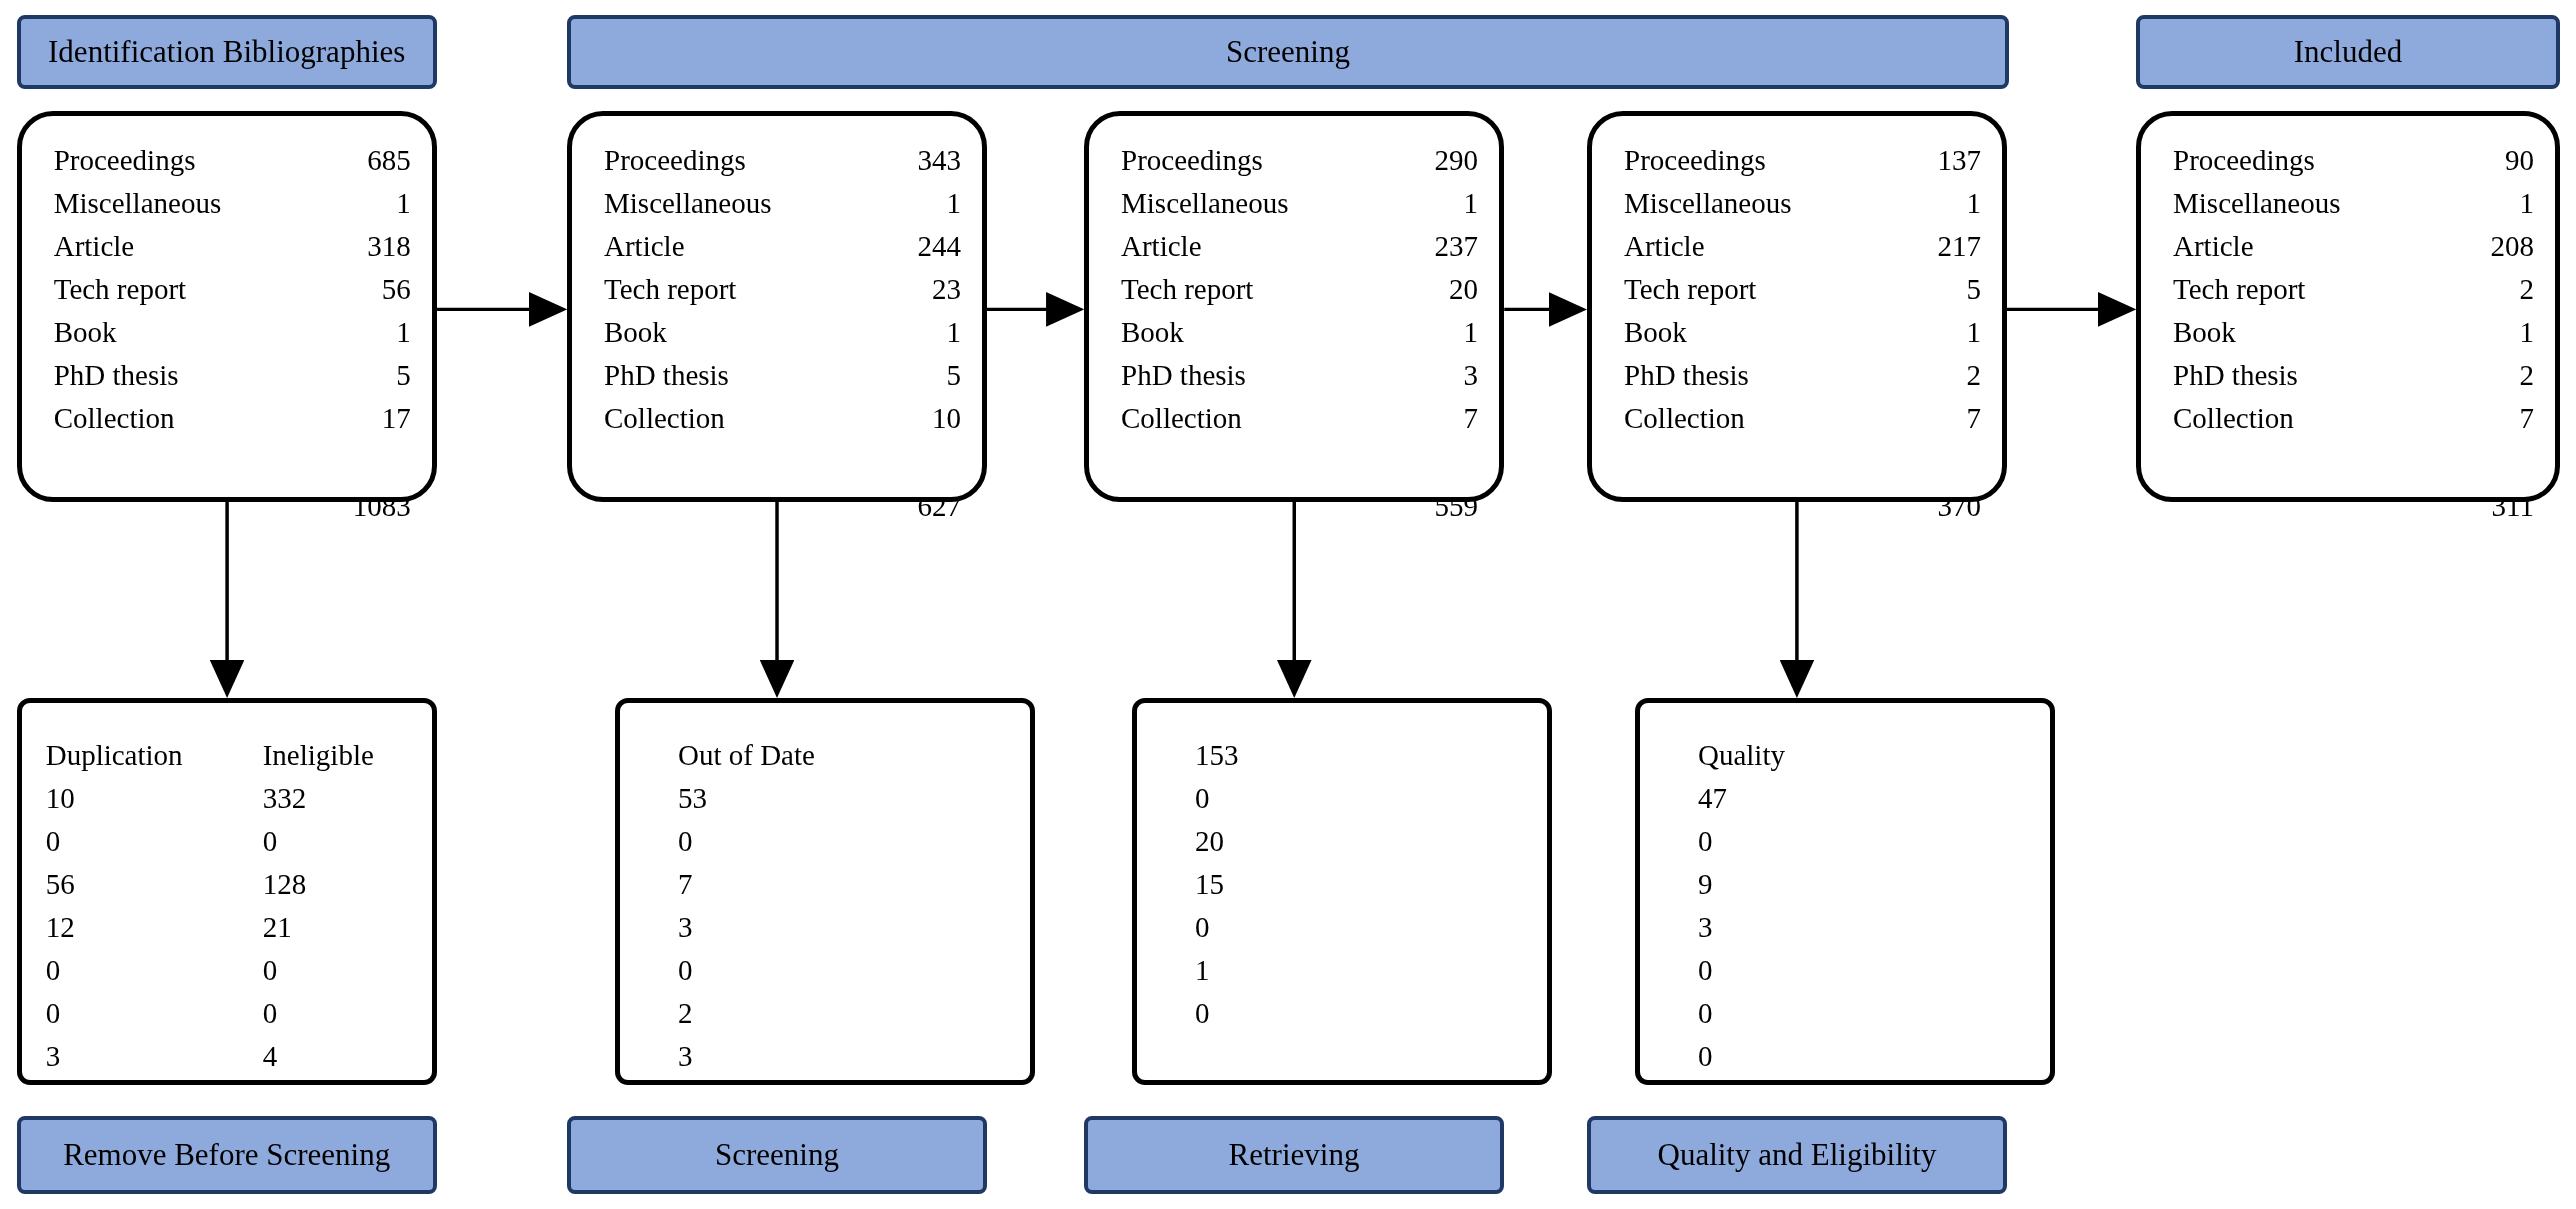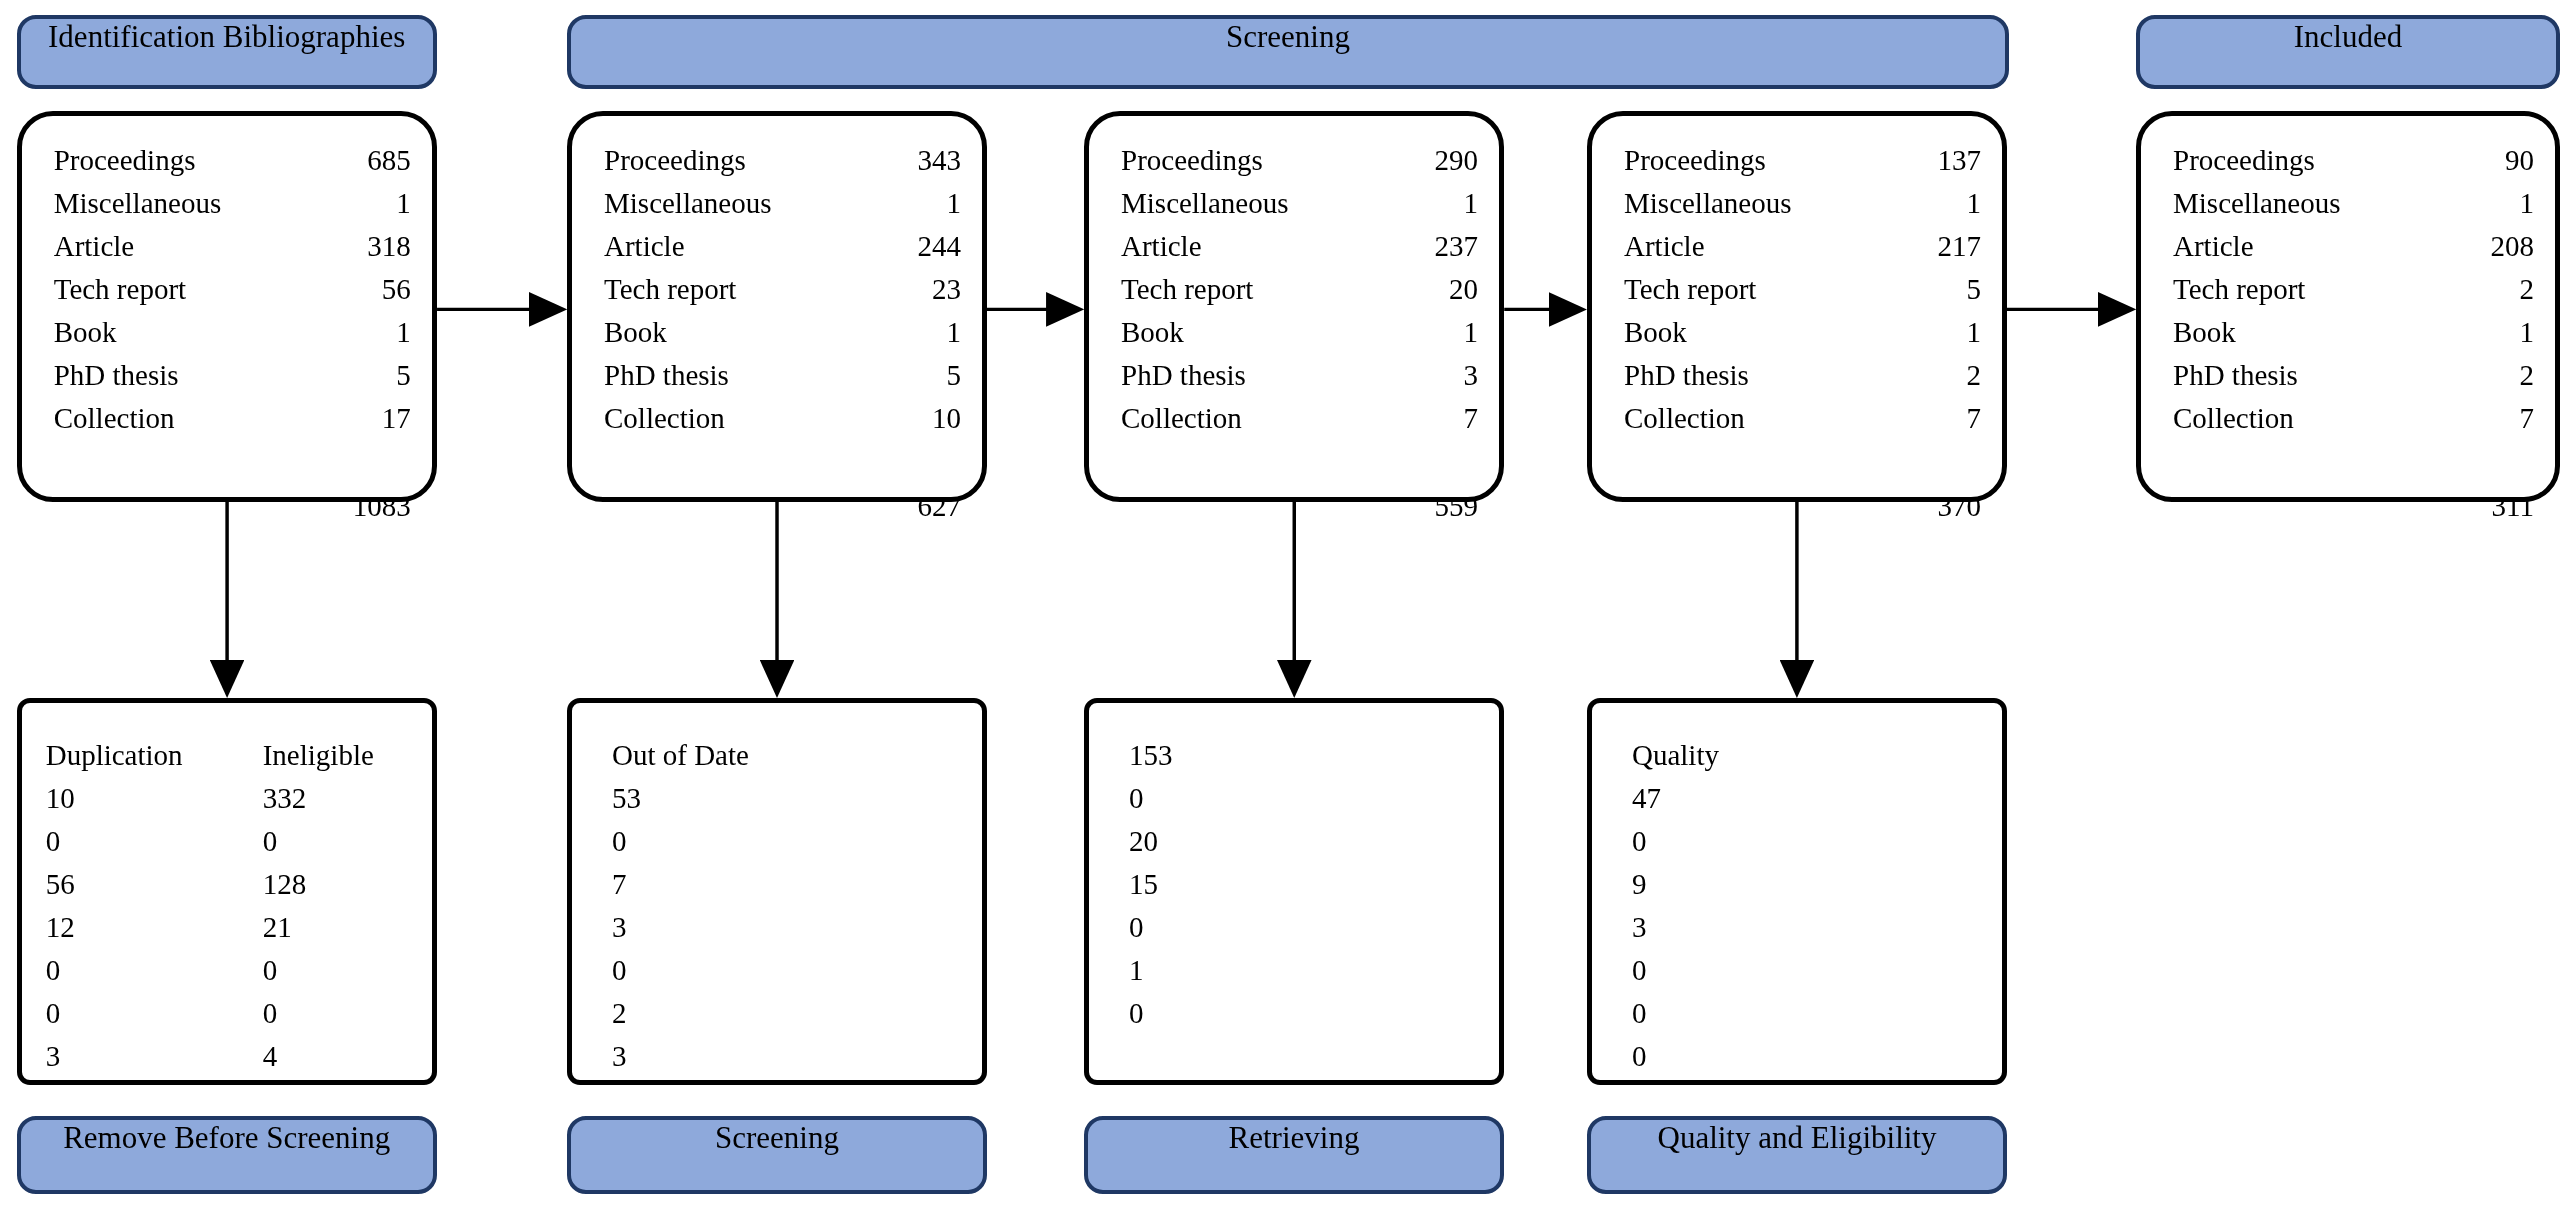--- a/index.html
+++ b/index.html
@@ -10,23 +10,23 @@
     font-family:"Liberation Serif","DejaVu Serif",serif;
     color:#000;
     overflow:hidden;
   }
   
   .hdr {
     position:absolute;
     height:74px;
     background:#8EA9DB;
     border:4.9px solid #1F3864;
-    border-radius:19px;
+    border-radius:8px;
     box-sizing:border-box;
-    display:flex; justify-content:center;
+    display:flex; align-items:center; justify-content:center;
     font-size:31px;
     white-space:nowrap;
   }
   
   .cbox {
     position:absolute;
     top:111px;
     width:420px; height:391px;
     background:#ffffff;
     border:5.6px solid #000;
@@ -43,21 +43,21 @@
     position:absolute;
     top:698px;
     width:420px; height:387px;
     background:#ffffff;
     border:5.6px solid #000;
     border-radius:13px;
     box-sizing:border-box;
     padding:31px 14px 0 24px;
     font-size:29px;
   }
-  .rbox.indent { padding-left:40px; }
+  .rbox.indent { padding-left:58px;margin-left:48px; }
   .rcols { display:flex; }
   .rcol  { width:217px; }
   .rcol.wide { width:auto; }
   .rline { height:43px; display:flex; align-items:center; white-space:nowrap; }
   .fhdr { top:1116px; height:78px; }
   svg.arrows { position:absolute; left:0; top:0; }
 </style>
 </head>
 <body>
 

